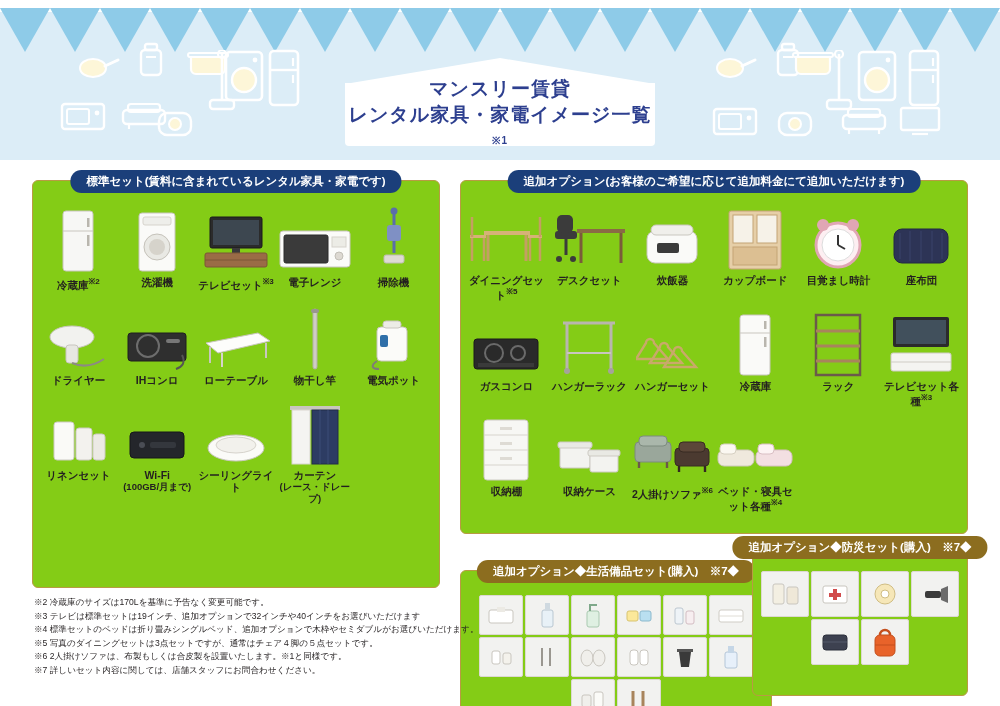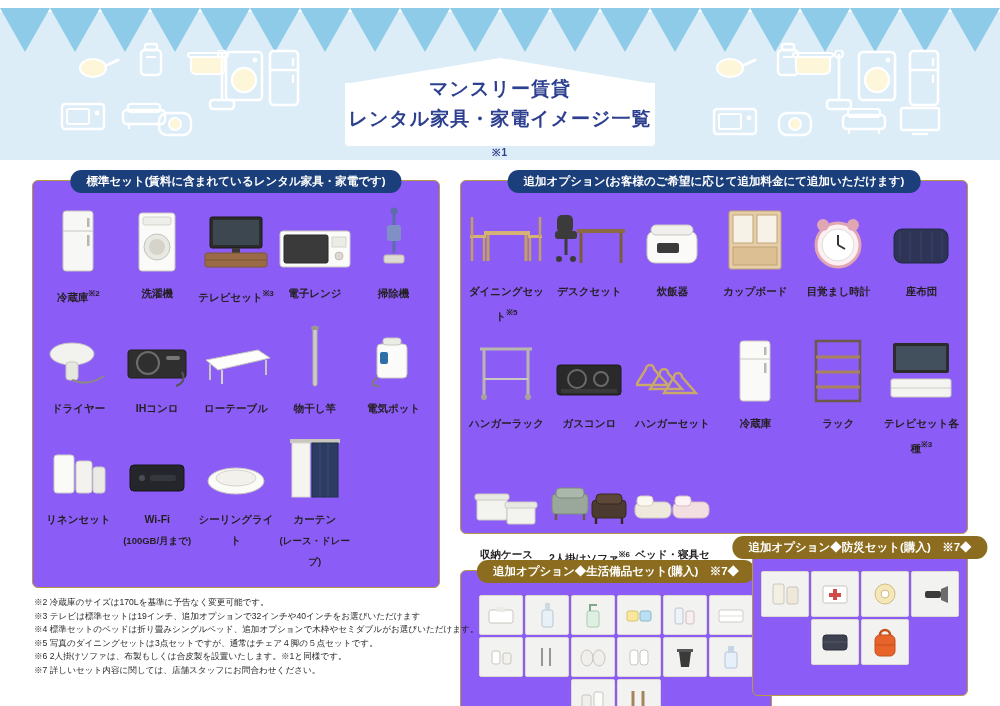--- a/index.html
+++ b/index.html
@@ -85,41 +85,41 @@
     font-weight: bold;
     color: #2d3f8f;
     letter-spacing: 1px;
     line-height: 26px;
   }
   .title-line2 {
     font-size: 19px;
     font-weight: bold;
     color: #2d3f8f;
     letter-spacing: 1px;
-    line-height: 34px;
+    line-height: 26px;
   }
   .title-line2 .note { font-size: 10px; vertical-align: super; }
 
   .appliance-row {
     position: absolute;
     display: flex;
     align-items: flex-end;
     gap: 14px;
   }
   .appliance-row.left { left: 78px; top: 40px; }
   .appliance-row.left2 { left: 60px; top: 100px; }
   .appliance-row.right { left: 715px; top: 40px; }
   .ic { display: block; }
 
   
   .panel {
     position: absolute;
     border: 1.5px solid #b99a43;
     border-radius: 6px;
-    background: #8b5cf6;
+    background: #84cc16;
     box-sizing: border-box;
   }
   .panel-title {
     position: absolute;
     top: -11px;
     left: 50%;
     transform: translateX(-50%);
     background: #1b3f7a;
     color: #ffffff;
     font-size: 11.5px;
@@ -151,22 +151,22 @@
     padding: 2px 1px 0 1px;
   }
   .cell .art {
     height: 66px;
     display: flex;
     align-items: flex-end;
     justify-content: center;
   }
   .cell .cap {
     font-size: 10.5px;
-    line-height: 21px;
-    margin-top: 10px;
+    line-height: 12px;
+    margin-top: 3px;
     color: #231f20;
     font-weight: bold;
   }
   .cell .cap .note { font-size: 8px; vertical-align: super; }
   .cell .cap .sub { display: block; font-size: 9.5px; font-weight: bold; }
 
   #grid-standard { padding: 24px 6px 0 6px; }
   #grid-standard .cell { width: 20%; margin-bottom: 12px; }
   #grid-option { padding: 22px 4px 0 4px; }
   #grid-option .cell { width: 16.6666%; margin-bottom: 8px; }
@@ -639,46 +639,46 @@
             <line x1="31" y1="12" x2="31" y2="42" stroke="#3a426b"></line>
             <line x1="42" y1="12" x2="42" y2="42" stroke="#3a426b"></line>
             <line x1="52" y1="14" x2="52" y2="40" stroke="#3a426b"></line>
           </svg>
       </div>
       <div class="cap"><span>座布団</span></div>
     </div>
 
     <div class="cell">
       <div class="art">
+        <svg width="72" height="48">
+            <rect x="4" y="10" width="64" height="30" rx="3" fill="#2a2a2a" stroke="#1a1a1a"></rect>
+            <circle cx="24" cy="24" r="9" fill="none" stroke="#6a6a6a" stroke-width="2"></circle>
+            <circle cx="48" cy="24" r="7" fill="none" stroke="#6a6a6a" stroke-width="2"></circle>
+            <rect x="8" y="34" width="56" height="4" fill="#3a3a3a"></rect>
+          </svg>
+      </div>
+      <div class="cap"><span>ガスコンロ</span></div>
+    </div>
+
+    <div class="cell">
+      <div class="art">
         <svg width="64" height="64">
             <line x1="6" y1="10" x2="58" y2="10" stroke="#b9b6ae" stroke-width="3"></line>
             <line x1="10" y1="10" x2="10" y2="56" stroke="#b9b6ae" stroke-width="3"></line>
             <line x1="54" y1="10" x2="54" y2="56" stroke="#b9b6ae" stroke-width="3"></line>
             <line x1="10" y1="40" x2="54" y2="40" stroke="#c9c6bf" stroke-width="2"></line>
             <circle cx="10" cy="58" r="3" fill="#a6a39b"></circle>
             <circle cx="54" cy="58" r="3" fill="#a6a39b"></circle>
           </svg>
       </div>
       <div class="cap"><span>ハンガーラック</span></div>
     </div>
 
     <div class="cell">
       <div class="art">
-        <svg width="72" height="48">
-            <rect x="4" y="10" width="64" height="30" rx="3" fill="#2a2a2a" stroke="#1a1a1a"></rect>
-            <circle cx="24" cy="24" r="9" fill="none" stroke="#6a6a6a" stroke-width="2"></circle>
-            <circle cx="48" cy="24" r="7" fill="none" stroke="#6a6a6a" stroke-width="2"></circle>
-            <rect x="8" y="34" width="56" height="4" fill="#3a3a3a"></rect>
-          </svg>
-      </div>
-      <div class="cap"><span>ガスコンロ</span></div>
-    </div>
-
-    <div class="cell">
-      <div class="art">
         <svg width="72" height="50">
             <g stroke="#c9a96a" stroke-width="2.4" fill="none">
               <path d="M12 14 a4 4 0 0 1 4 -4 a4 4 0 0 1 4 4 L34 30 H2 Z" transform="translate(-2,2)"></path>
               <path d="M12 14 a4 4 0 0 1 4 -4 a4 4 0 0 1 4 4 L34 30 H2 Z" transform="translate(12,6)"></path>
               <path d="M12 14 a4 4 0 0 1 4 -4 a4 4 0 0 1 4 4 L34 30 H2 Z" transform="translate(26,10)"></path>
             </g>
           </svg>
       </div>
       <div class="cap"><span>ハンガーセット</span></div>
     </div>
@@ -712,20 +712,34 @@
         <svg width="72" height="62">
             <rect x="8" y="2" width="56" height="30" rx="2" fill="#2b2b2b"></rect>
             <rect x="11" y="5" width="50" height="24" fill="#41505c"></rect>
             <rect x="6" y="38" width="60" height="18" rx="2" fill="#f4f4f1" stroke="#cfccc5"></rect>
             <line x1="6" y1="47" x2="66" y2="47" stroke="#cfccc5"></line>
           </svg>
       </div>
       <div class="cap"><span>テレビセット各種</span><span class="note">※3</span></div>
     </div>
 
+    <div class="cell">
+      <div class="art">
+        <svg width="56" height="64">
+            <rect x="6" y="2" width="44" height="60" rx="3" fill="#f7f7f4" stroke="#cdcac3"></rect>
+            <line x1="6" y1="17" x2="50" y2="17" stroke="#d7d4cd"></line>
+            <line x1="6" y1="32" x2="50" y2="32" stroke="#d7d4cd"></line>
+            <line x1="6" y1="47" x2="50" y2="47" stroke="#d7d4cd"></line>
+            <rect x="22" y="9" width="12" height="3" fill="#dedbd4"></rect>
+            <rect x="22" y="24" width="12" height="3" fill="#dedbd4"></rect>
+            <rect x="22" y="39" width="12" height="3" fill="#dedbd4"></rect>
+          </svg>
+      </div>
+      <div class="cap"><span>収納棚</span></div>
+    </div>
 
     <div class="cell">
       <div class="art">
         <svg width="66" height="58">
             <rect x="4" y="22" width="30" height="22" rx="2" fill="#f3f3f0" stroke="#cdcac3"></rect>
             <rect x="2" y="18" width="34" height="6" rx="2" fill="#e9e9e4" stroke="#cdcac3"></rect>
             <rect x="34" y="30" width="28" height="18" rx="2" fill="#f3f3f0" stroke="#cdcac3"></rect>
             <rect x="32" y="26" width="32" height="6" rx="2" fill="#e9e9e4" stroke="#cdcac3"></rect>
           </svg>
       </div>

